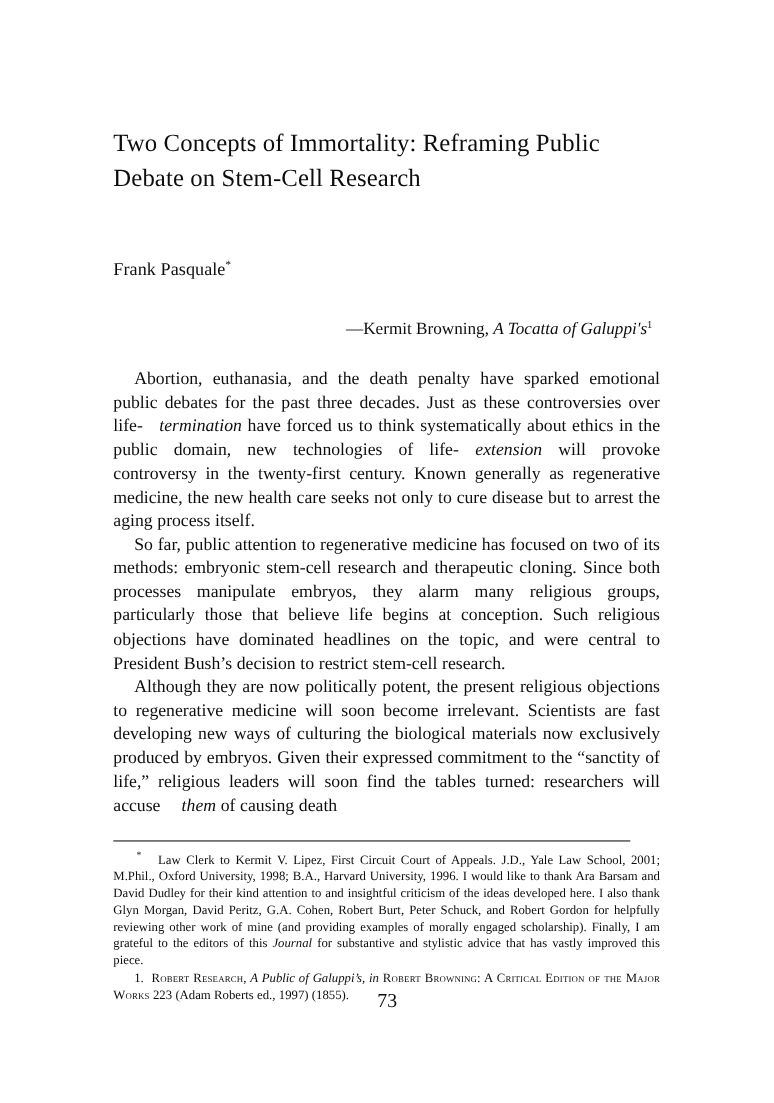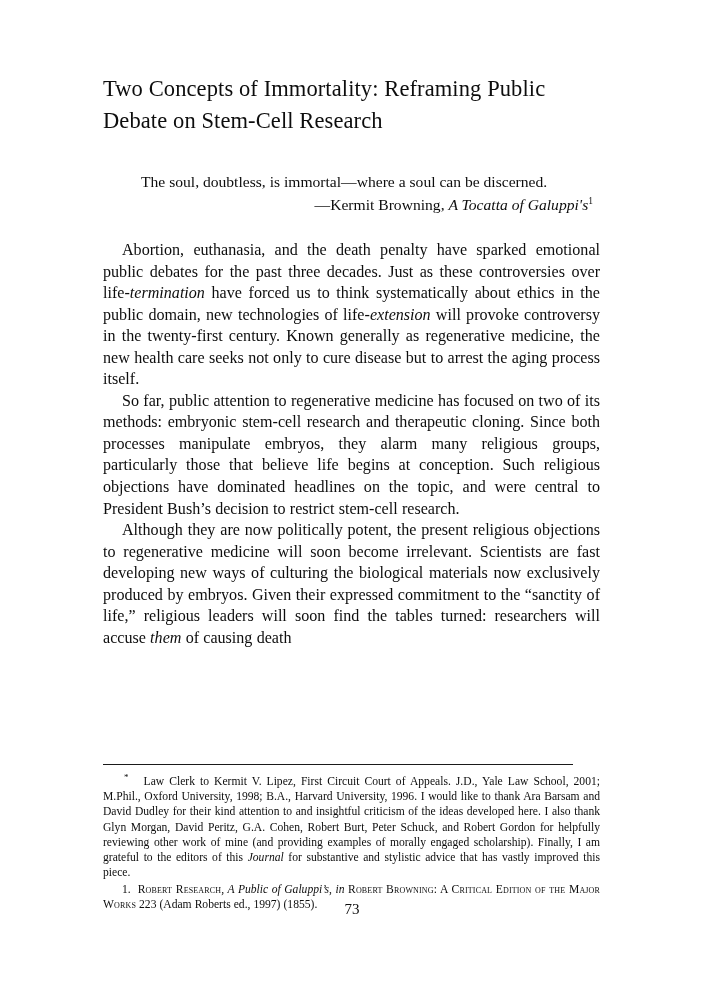--- a/index.html
+++ b/index.html
@@ -29,21 +29,21 @@
   .content {
     position: absolute;
     left: 103px;
     top: 0;
     width: 497px;
   }
 
   
   .article-title {
     margin: 0;
-    padding-top: 73px;
+    padding-top: 114px;
     font-size: 22.5px;
     font-weight: 400;
     line-height: 32px;
     letter-spacing: 0.1px;
     text-align: left;
     width: 470px;
   }
 
   
   .author-line {
@@ -96,21 +96,21 @@
   p.body-par {
     margin: 0;
     font-size: 16.1px;
     line-height: 21.55px;
     text-align: justify;
     text-indent: 19px;
     -webkit-hyphens: none;
     hyphens: none;
     word-spacing: 0.2px;
   }
-  p.body-par i { font-style: italic; }
+  p.body-par i { font-style: italic; margin-left: 15px; }
 
   
   .footnote-area {
     position: absolute;
     left: 103px;
     top: 764px;
     width: 497px;
   }
   .fn-rule {
     width: 470px;
@@ -138,36 +138,38 @@
     letter-spacing: 0.15px;
   }
 
   
   .page-number {
     position: absolute;
     left: 0;
     top: 900px;
     width: 704px;
     text-align: center;
-    font-size: 15px;
+    font-size: 18px;
     line-height: 18px;
   }
 </style>
 </head>
 <body>
 
 <div class="page">
 
   <div class="content">
 
     <h1 class="article-title">Two Concepts of Immortality: Reframing Public Debate on Stem-Cell Research</h1>
 
+    <div class="author-line">
+      <span>Frank Pasquale</span><span class="fn-mark">*</span>
+    </div>
 
     <div class="epigraph">
-      <span class="epi-text">The soul, doubtless, is immortal—where a soul can be discerned.</span>
       <span class="epi-attrib"><span>—</span><span>Kermit Browning,</span>
         <i>A Tocatta of Galuppi's</i><sup>1</sup></span>
     </div>
 
     <div class="body-block" id="body-block">
         <p class="body-par"><span>Abortion, euthanasia, and the death penalty have sparked emotional public debates for the past three decades. Just as these controversies over life-</span><i>termination</i><span> have forced us to think systematically about ethics in the public domain, new technologies of life-</span><i>extension</i><span> will provoke controversy in the twenty-first century. Known generally as regenerative medicine, the new health care seeks not only to cure disease but to arrest the aging process itself.</span></p>
         <p class="body-par"><span>So far, public attention to regenerative medicine has focused on two of its methods: embryonic stem-cell research and therapeutic cloning. Since both processes manipulate embryos, they alarm many religious groups, particularly those that believe life begins at conception. Such religious objections have dominated headlines on the topic, and were central to President Bush’s decision to restrict stem-cell research.</span></p>
         <p class="body-par"><span>Although they are now politically potent, the present religious objections to regenerative medicine will soon become irrelevant. Scientists are fast developing new ways of culturing the biological materials now exclusively produced by embryos. Given their expressed commitment to the “sanctity of life,” religious leaders will soon find the tables turned: researchers will accuse </span><i>them</i><span> of causing death</span></p>
       </div>
 

